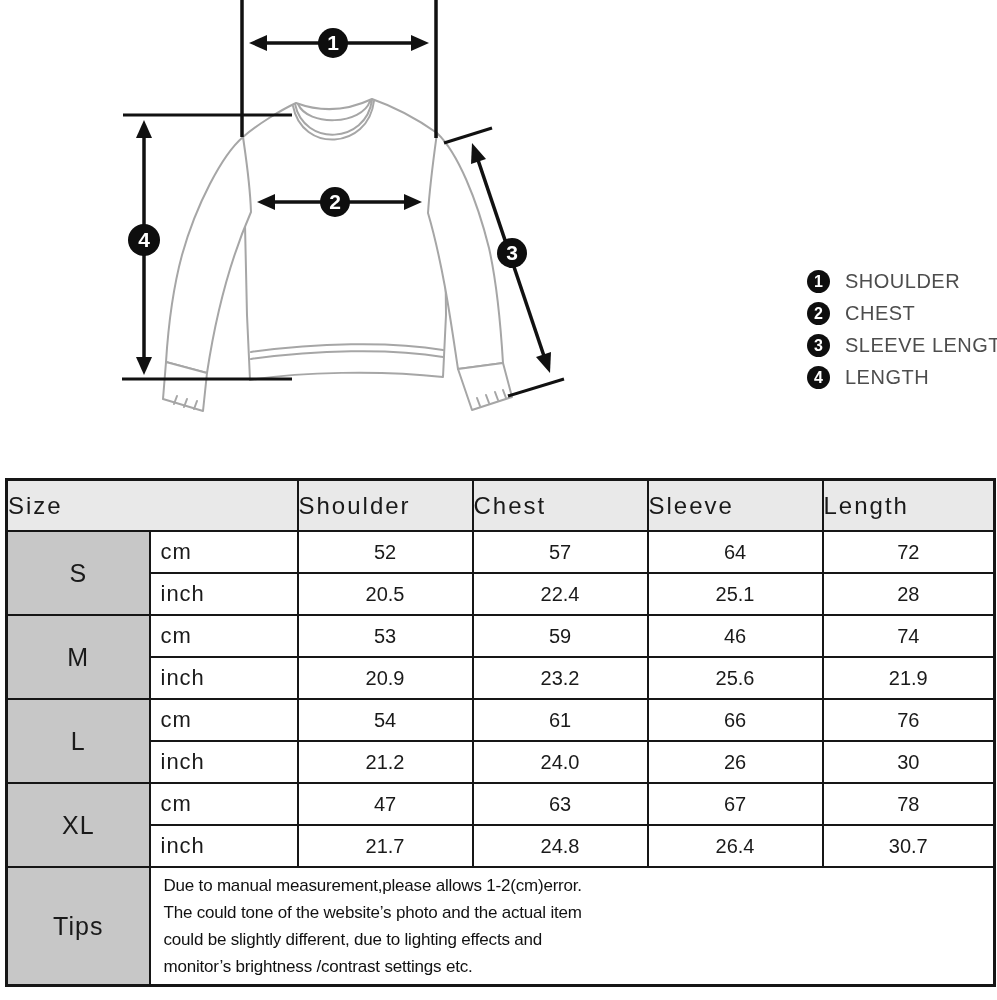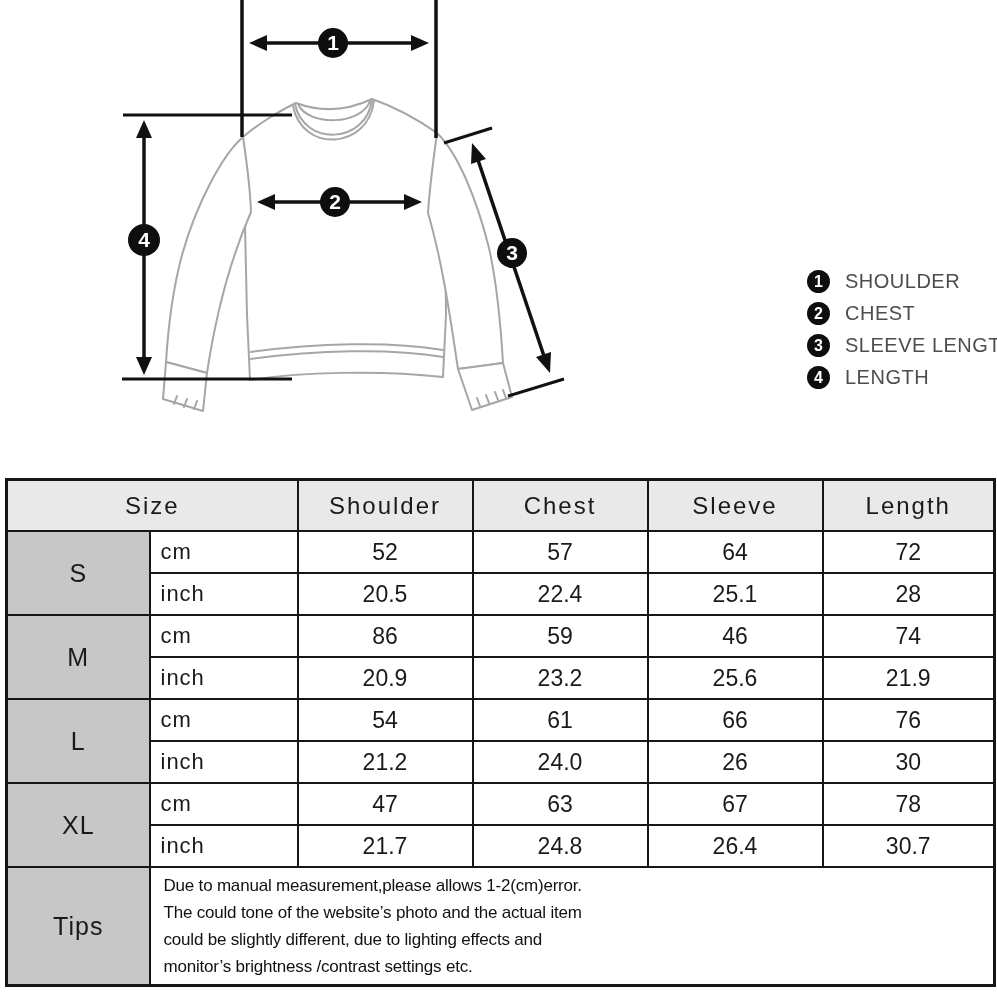--- a/index.html
+++ b/index.html
@@ -17,25 +17,25 @@
               font-size:16px;font-weight:bold;line-height:23px;text-align:center;}
   .legend-label{margin-left:15px;font-size:20px;color:#4d4d4d;letter-spacing:.5px;white-space:nowrap;}
 
   
   .mnum{font-family:"Liberation Sans",sans-serif;font-size:21px;font-weight:bold;fill:#ffffff;text-anchor:middle;}
 
   
   table.size-table{position:absolute;left:5px;top:478px;width:988px;border-collapse:collapse;table-layout:fixed;
                    border:3px solid #161616;}
   .size-table th,.size-table td{border:2px solid #161616;padding:0;}
-  .size-table th{background:#e9e9e9;font-weight:normal;font-size:24px;letter-spacing:2px;color:#1a1a1a;height:49px;text-align:center;}
+  .size-table th{background:#e9e9e9;font-weight:normal;font-size:24px;letter-spacing:2px;color:#1a1a1a;height:49px;text-align:left;}
   tr.data-row{height:42px;}
   td.size-cell{background:#c7c7c7;font-size:25px;letter-spacing:1px;text-align:center;color:#1a1a1a;}
   td.unit-cell{font-size:22px;letter-spacing:1px;padding-left:10px;text-align:left;color:#1a1a1a;background:#fff;}
-  td.val-cell{font-size:23px;text-align:center;color:#1a1a1a;background:#fff;}
+  td.val-cell{font-size:20px;text-align:center;color:#1a1a1a;background:#fff;}
   tr.tips-row{height:112px;}
   td.tips-cell{background:#fff;padding:4px 8px 4px 13px;vertical-align:middle;}
   .tips-line{font-size:17px;line-height:27px;color:#111;white-space:nowrap;letter-spacing:-.2px;}
 </style>
 </head>
 <body>
 
 <div class="stage">
 
   <div class="diagram-area">
@@ -151,21 +151,21 @@
         <td class="unit-cell">inch</td>
         <td class="val-cell">20.5</td>
         <td class="val-cell">22.4</td>
         <td class="val-cell">25.1</td>
         <td class="val-cell">28</td>
       </tr>
 
       <tr class="data-row">
         <td class="size-cell" rowspan="2">M</td>
         <td class="unit-cell">cm</td>
-        <td class="val-cell">86</td>
+        <td class="val-cell">53</td>
         <td class="val-cell">59</td>
         <td class="val-cell">46</td>
         <td class="val-cell">74</td>
       </tr>
       <tr class="data-row">
         <td class="unit-cell">inch</td>
         <td class="val-cell">20.9</td>
         <td class="val-cell">23.2</td>
         <td class="val-cell">25.6</td>
         <td class="val-cell">21.9</td>

